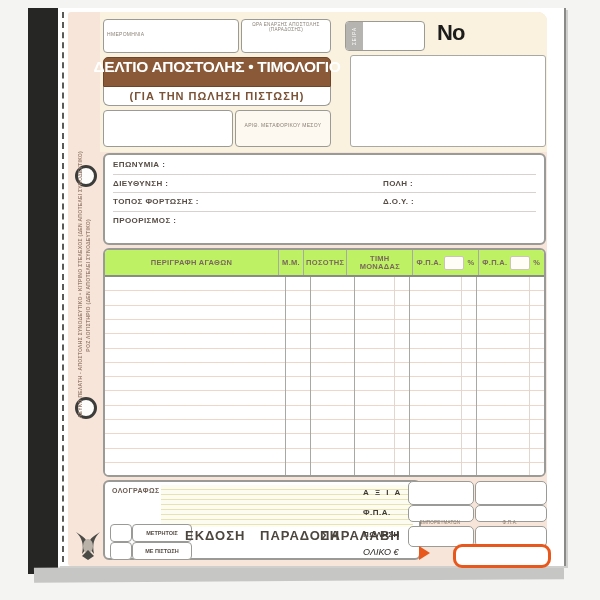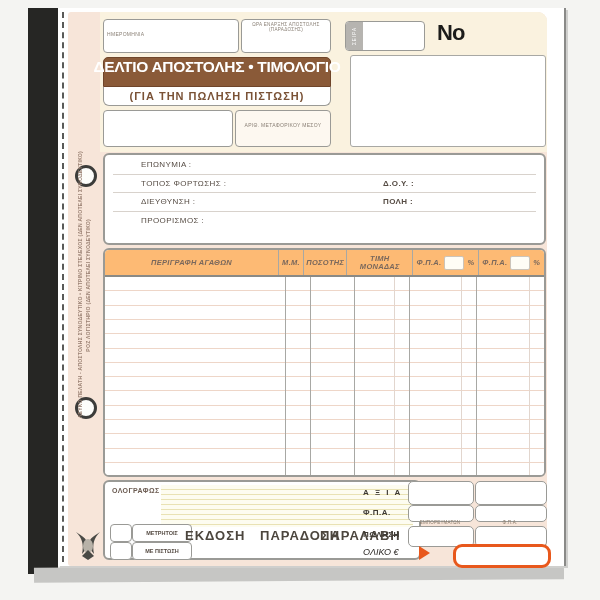--- a/index.html
+++ b/index.html
@@ -39,26 +39,26 @@
   #subtitle-box{left:103px;top:87px;width:228px;height:19px;background:#fff;border:1px solid #9a9a96;border-top:none;border-radius:0 0 6px 6px;display:flex;align-items:center;justify-content:center;}
   #subtitle-box span{color:#7a5236;font-weight:bold;font-size:11px;letter-spacing:1px;white-space:nowrap;}
 
   #blank-box{left:103px;top:110px;width:130px;height:37px;}
   #vehicle-box{left:235px;top:110px;width:96px;height:37px;padding-top:2px;text-align:center;background:#fdf8f0;}
 
   
   #customer-box{left:103px;top:153px;width:443px;height:92px;background:#fff;border:2px solid #9a9a96;border-radius:6px;padding:1px 8px 0 8px;}
   .cust-row{position:relative;height:17.6px;border-bottom:1px solid #d8d2cc;font-size:8px;color:#564c44;letter-spacing:.4px;}
   .cust-row:last-child{border-bottom:none;}
-  .cust-row .l{position:absolute;left:0;top:4px;font-weight:normal;margin-left:28px;}
+  .cust-row .l{position:absolute;left:0;top:4px;font-weight:bold;}
   .cust-row .r{position:absolute;left:270px;top:4px;font-weight:bold;}
 
   
   #items-table{left:103px;top:248px;width:443px;height:229px;background:#fff;border:2px solid #9a9a96;border-radius:6px;overflow:hidden;}
-  #thead{display:flex;height:25px;border-bottom:2px solid #8a8a86;background:#fdba74;font-style:italic;}
+  #thead{display:flex;height:25px;border-bottom:2px solid #8a8a86;background:#bef264;}
   #thead .th{display:flex;align-items:center;justify-content:center;font-size:7.5px;font-weight:bold;color:#7a685c;letter-spacing:.3px;text-align:center;border-right:1px solid #a8a8a4;line-height:1.05;}
   #thead .th:last-child{border-right:none;}
   .vatbox{width:18px;height:12px;background:#fffdf6;border:1px solid #ccc4ba;border-radius:2px;margin:0 3px;}
   #tbody{position:relative;height:200px;background:repeating-linear-gradient(to bottom,#ffffff 0px,#ffffff 13.3px,#eed6c8 13.3px,#eed6c8 14.3px);}
   .vline{position:absolute;top:0;bottom:0;width:1px;background:#a8a8a4;}
   .vline.sub{background:#e2d6ce;}
 
   
   #words-box{left:103px;top:480px;width:318px;height:80px;background:#fff;border:2px solid #9a9a96;border-radius:6px;}
   #words-label{position:absolute;left:7px;top:5px;font-size:7px;font-weight:bold;color:#6a5a50;letter-spacing:.4px;}
@@ -121,26 +121,26 @@
   <div class="abs whitebox" id="blank-box"></div>
   <div class="abs whitebox" id="vehicle-box">
     <span class="tinylabel">ΑΡΙΘ. ΜΕΤΑΦΟΡΙΚΟΥ ΜΕΣΟΥ</span>
   </div>
 
   <div class="abs" id="customer-box">
     <div class="cust-row">
       <span class="l">ΕΠΩΝΥΜΙΑ :</span>
     </div>
     <div class="cust-row">
+      <span class="l">ΔΙΕΥΘΥΝΣΗ :</span>
+      <span class="r">ΠΟΛΗ :</span>
+    </div>
+    <div class="cust-row">
       <span class="l">ΤΟΠΟΣ ΦΟΡΤΩΣΗΣ :</span>
       <span class="r">Δ.Ο.Υ. :</span>
-    </div>
-    <div class="cust-row">
-      <span class="l">ΔΙΕΥΘΥΝΣΗ :</span>
-      <span class="r">ΠΟΛΗ :</span>
     </div>
     <div class="cust-row">
       <span class="l">ΠΡΟΟΡΙΣΜΟΣ :</span>
     </div>
   </div>
 
   <div class="abs" id="items-table">
     <div id="thead">
       <div class="th" style="width:180px">ΠΕΡΙΓΡΑΦΗ ΑΓΑΘΩΝ</div>
       <div class="th" style="width:25px">Μ.Μ.</div>

